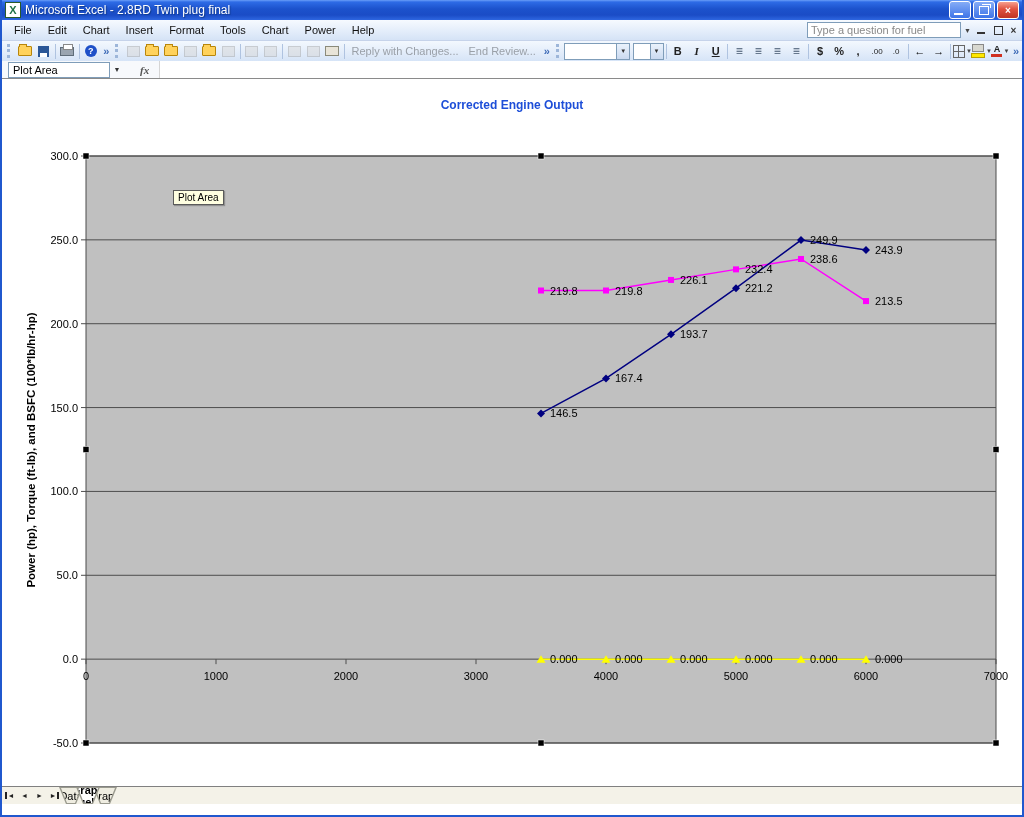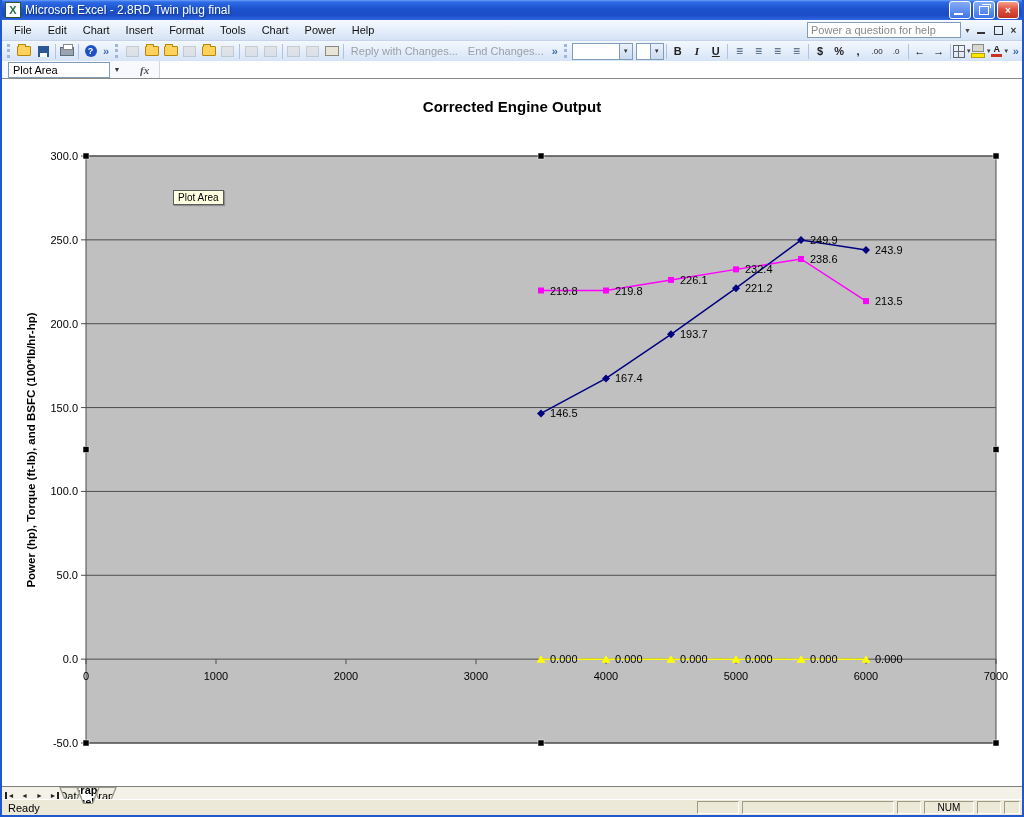--- a/index.html
+++ b/index.html
@@ -75,21 +75,21 @@
   .formulabar{position:absolute;top:61px;left:0;right:0;height:17px;background:#F7F9FC;
     border-bottom:1px solid #8A8A8A;display:flex;align-items:center;font-size:11px;}
   .namebox{width:92px;height:14px;border:1px solid #7F9DB9;background:#fff;margin-left:6px;
     padding:0 4px;display:flex;align-items:center;}
   .nbdrop{width:14px;height:16px;display:flex;align-items:center;justify-content:center;font-size:7px;color:#333;}
   .fx{font-family:"Liberation Serif",serif;font-style:italic;font-weight:bold;color:#555;margin-left:16px;}
   .finput{flex:1;height:100%;background:#fff;border-left:1px solid #D5D5D5;margin-left:10px;}
   
   .sheet{position:absolute;top:79px;left:0;right:0;height:707px;background:#fff;}
   .chart-title{position:absolute;top:19px;left:0;width:100%;text-align:center;
-    font-size:15px;font-weight:bold;color:#000000;}
+    font-size:12px;font-weight:bold;color:#1d4ed8;}
   #plot-svg{position:absolute;top:0;left:0;}
   .ytitle{position:absolute;top:371px;left:29px;transform:translate(-50%,-50%) rotate(-90deg);
     white-space:nowrap;font-size:11.5px;font-weight:bold;color:#000;}
   .xtitle{position:absolute;top:674px;left:0;width:100%;text-align:center;font-size:12px;font-weight:bold;
     color:#000;padding-left:56px;box-sizing:border-box;}
   .xtitle .gap{display:inline-block;width:28px;}
   .plot-tip{position:absolute;left:171px;top:111px;background:#FFFFE1;border:1px solid #5a5a5a;
     font-size:10px;padding:1px 4px;color:#000;box-shadow:1px 1px 1px rgba(0,0,0,.25);}
   
   .tabrow{position:absolute;top:786px;left:0;right:0;height:17px;background:#F4F2E8;
@@ -137,21 +137,21 @@
   <div class="menubar">
     <span class="menu-item">File</span>
     <span class="menu-item">Edit</span>
     <span class="menu-item">Chart</span>
     <span class="menu-item">Insert</span>
     <span class="menu-item">Format</span>
     <span class="menu-item">Tools</span>
     <span class="menu-item">Chart</span>
     <span class="menu-item">Power</span>
     <span class="menu-item">Help</span>
-    <div class="helpbox">Power a question for help</div>
+    <div class="helpbox">Type a question for fuel</div>
     <div class="mini-drop">▼</div>
     <div class="docbtn">
         <span class="doc-min"></span>
       </div>
     <div class="docbtn">
         <span class="doc-rest"></span>
       </div>
     <div class="docbtn">×</div>
   </div>
 
@@ -203,21 +203,21 @@
         <div class="gbox"></div>
       </div>
     <div class="tbtn dis">
         <div class="gbox"></div>
       </div>
     <div class="tbtn">
         <div class="mailbox"></div>
       </div>
     <div class="sep"></div>
     <span class="txtbtn">Reply with Changes...</span>
-    <span class="txtbtn">End Changes...</span>
+    <span class="txtbtn">End Review...</span>
     <div class="chev">»</div>
     <div class="grip"></div>
     <div class="combo" style="width:96px">
       <span class="val"></span>
       <span class="cd">▼</span>
     </div>
     <div class="combo" style="width:42px;margin-left:3px">
       <span class="val"></span>
       <span class="cd">▼</span>
     </div>
@@ -397,23 +397,14 @@
         </div>
       <div class="tab active">
           <span class="tin">Graph Fuel</span>
         </div>
       <div class="tab">
           <span class="tin">Graph</span>
         </div>
     </div>
   </div>
 
-  <div class="statusbar">
-    <span class="status-left">Ready</span>
-    <div class="spanel sp-auto" style="width:40px"></div>
-    <div class="spanel" style="width:150px"></div>
-    <div class="spanel" style="width:22px"></div>
-    <div class="spanel" style="width:48px">NUM</div>
-    <div class="spanel" style="width:22px"></div>
-    <div class="spanel" style="width:14px;margin-right:2px"></div>
-  </div>
 
 </div>
 
 </body></html>

